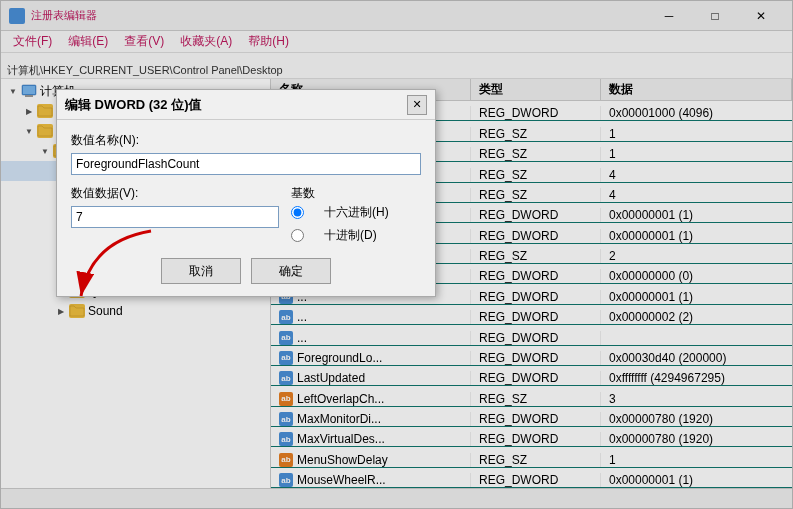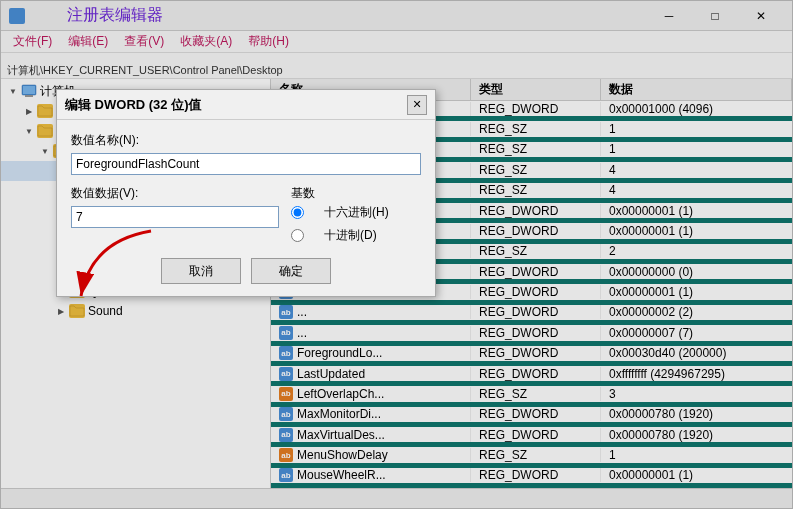--- a/index.html
+++ b/index.html
@@ -45,23 +45,22 @@
       height: 16px;
       background: #4a90d9;
       border-radius: 2px;
       display: flex;
       align-items: center;
       justify-content: center;
       font-size: 9px;
       color: white;
     }
     .title-bar-text {
-      font-size: 16px;
-      color: #6d28d9;
-      margin-left: 36px;
+      font-size: 11px;
+      color: #be185d;
     }
     .title-bar-buttons {
       display: flex;
       gap: 0;
     }
     .title-btn {
       width: 46px;
       height: 30px;
       border: none;
       background: transparent;
@@ -190,22 +189,22 @@
       display: flex;
       align-items: center;
     }
     .col-name { width: 200px; }
     .col-type { width: 130px; }
     .col-data { flex: 1; }
 
     .detail-row {
       display: flex;
       height: 28px;
-      align-items: center;
-      border-bottom: 5px solid #0f766e;
+      align-items: flex-end;
+      border-bottom: 1px solid #0f766e;
       cursor: default;
     }
 
     .cell {
       padding: 0 8px;
       font-size: 12px;
       overflow: hidden;
       text-overflow: ellipsis;
       white-space: nowrap;
       display: flex;
@@ -644,21 +643,20 @@
           </div>
         <div class="cell cell-type">REG_DWORD</div>
         <div class="cell cell-data">0x00000002 (2)</div>
       </div>
       <div class="detail-row">
         <div class="cell cell-name">
             <span class="reg-icon reg-icon-dword">ab</span>
             <span>...</span>
           </div>
         <div class="cell cell-type">REG_DWORD</div>
-        <div class="cell cell-data">0x00000007 (7)</div>
       </div>
       <div class="detail-row">
         <div class="cell cell-name">
             <span class="reg-icon reg-icon-dword">ab</span>
             <span>ForegroundLo...</span>
           </div>
         <div class="cell cell-type">REG_DWORD</div>
         <div class="cell cell-data">0x00030d40 (200000)</div>
       </div>
       <div class="detail-row">

